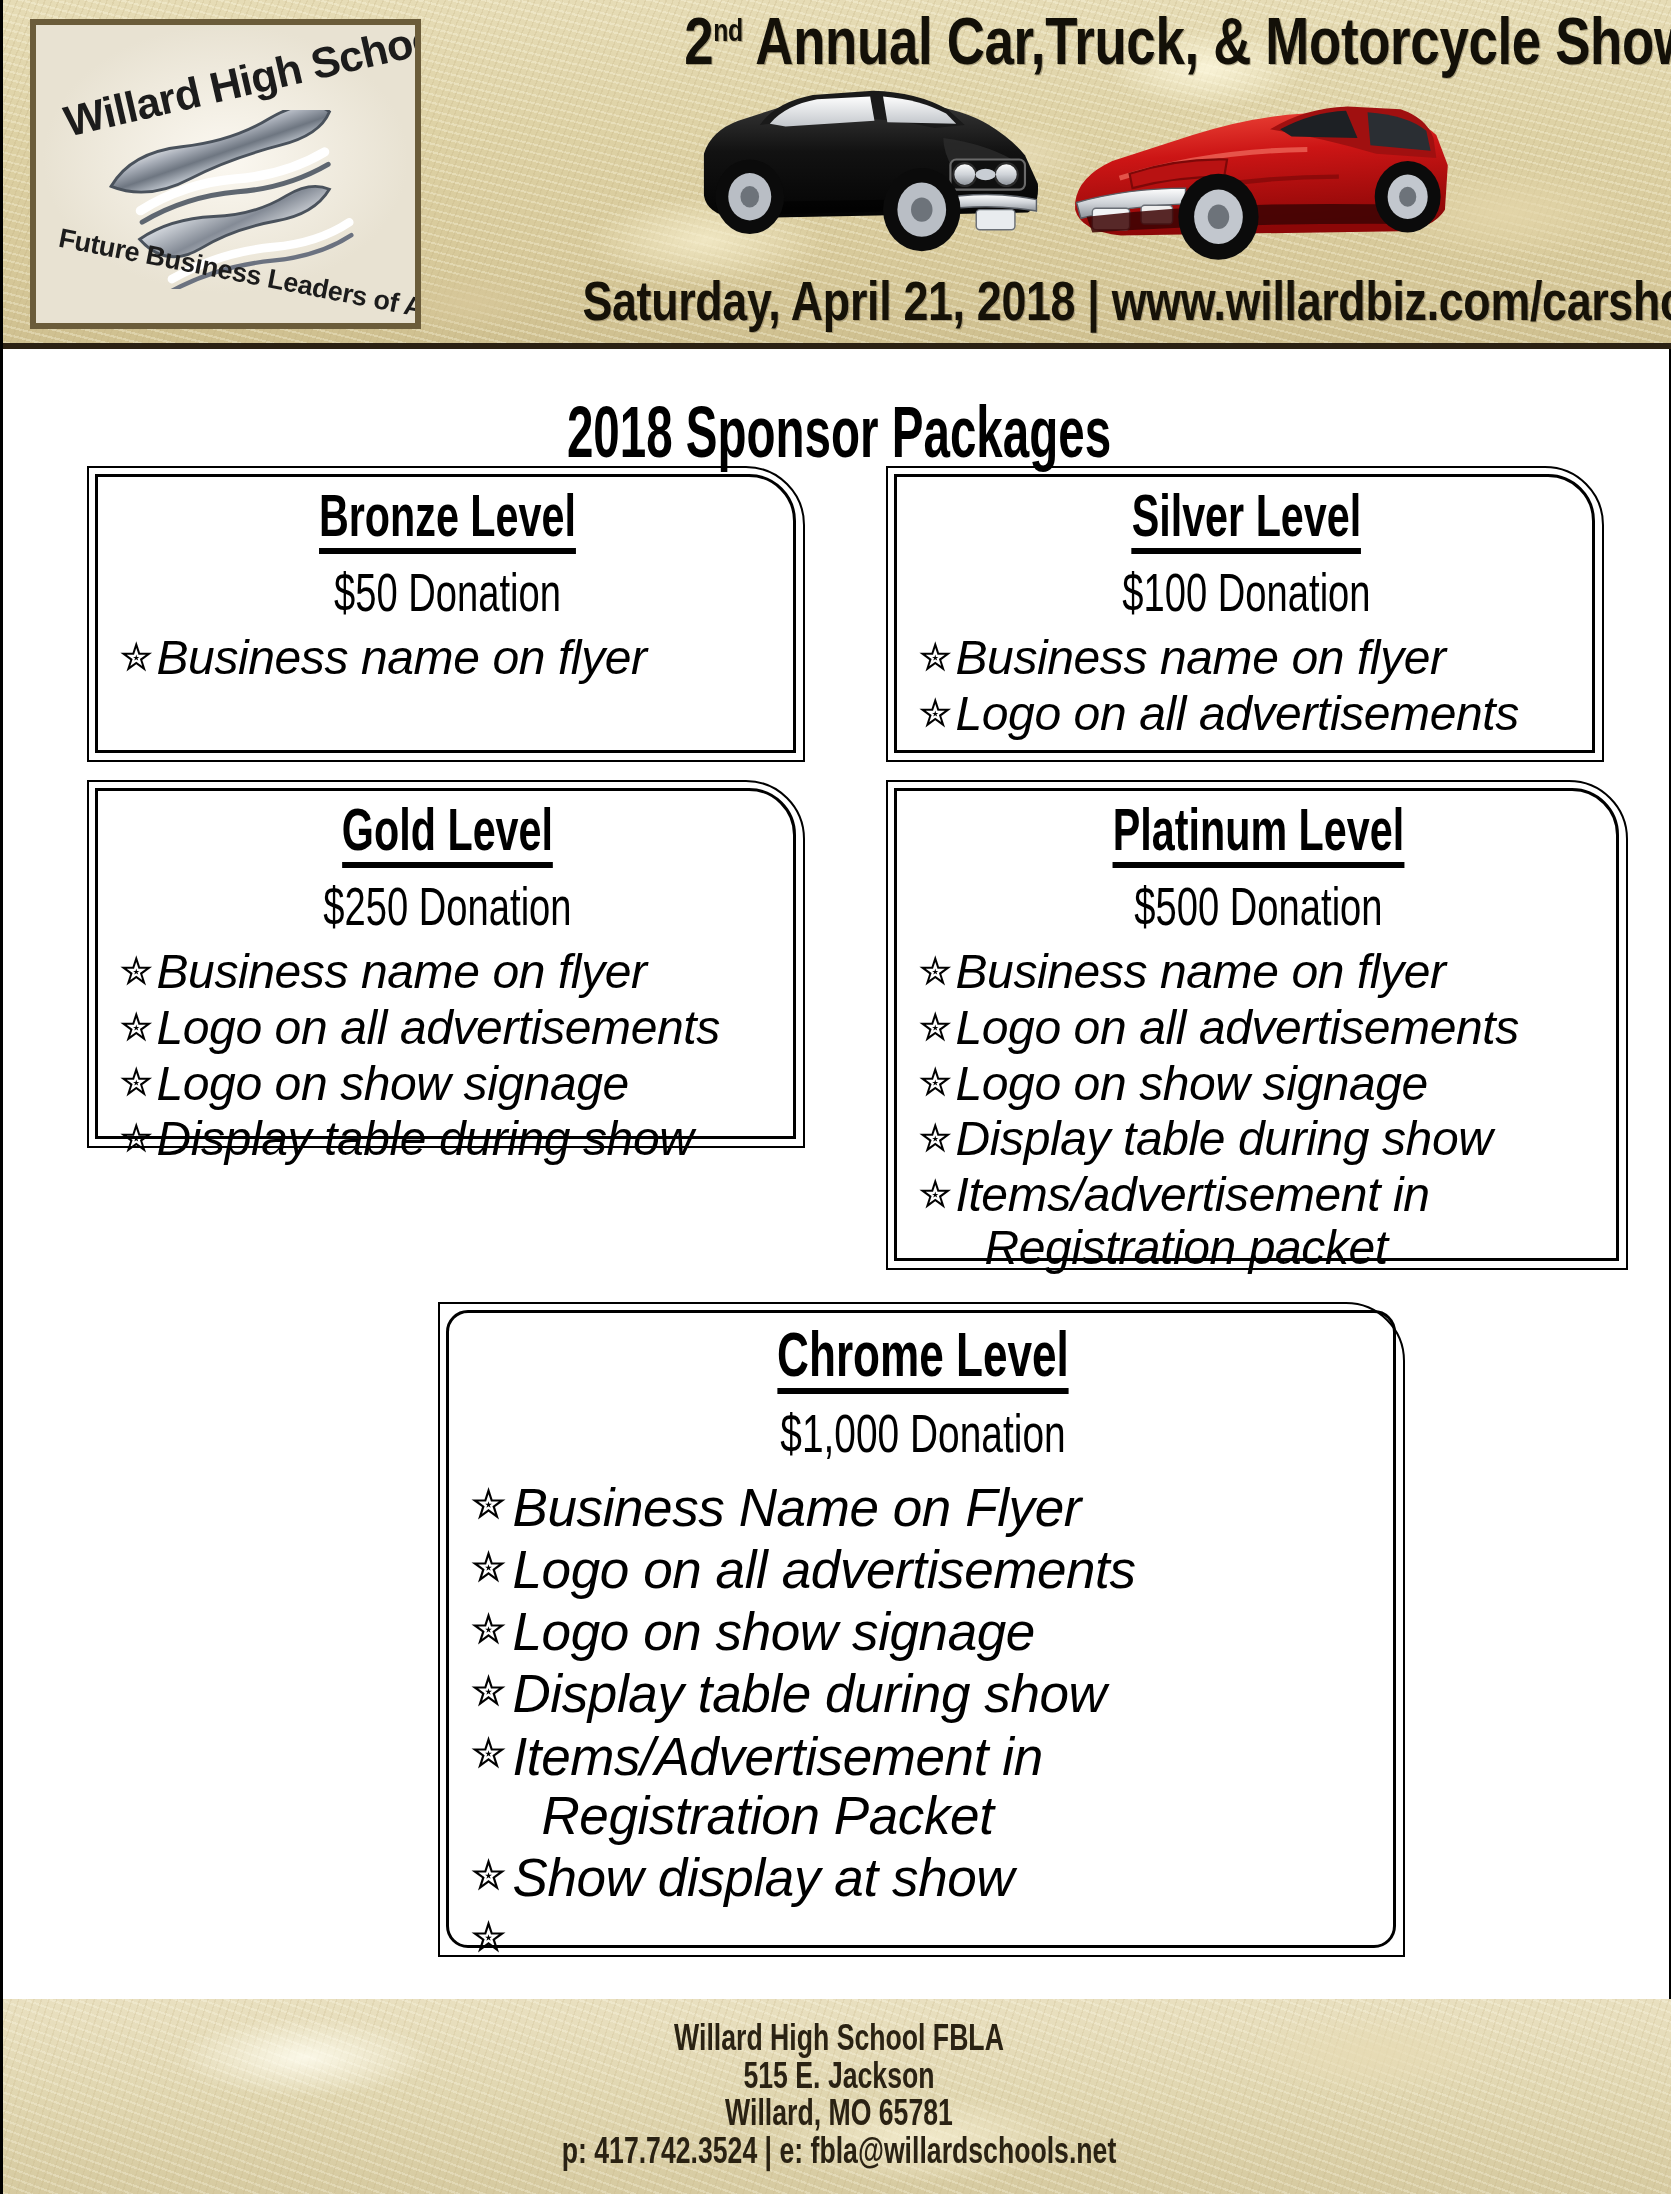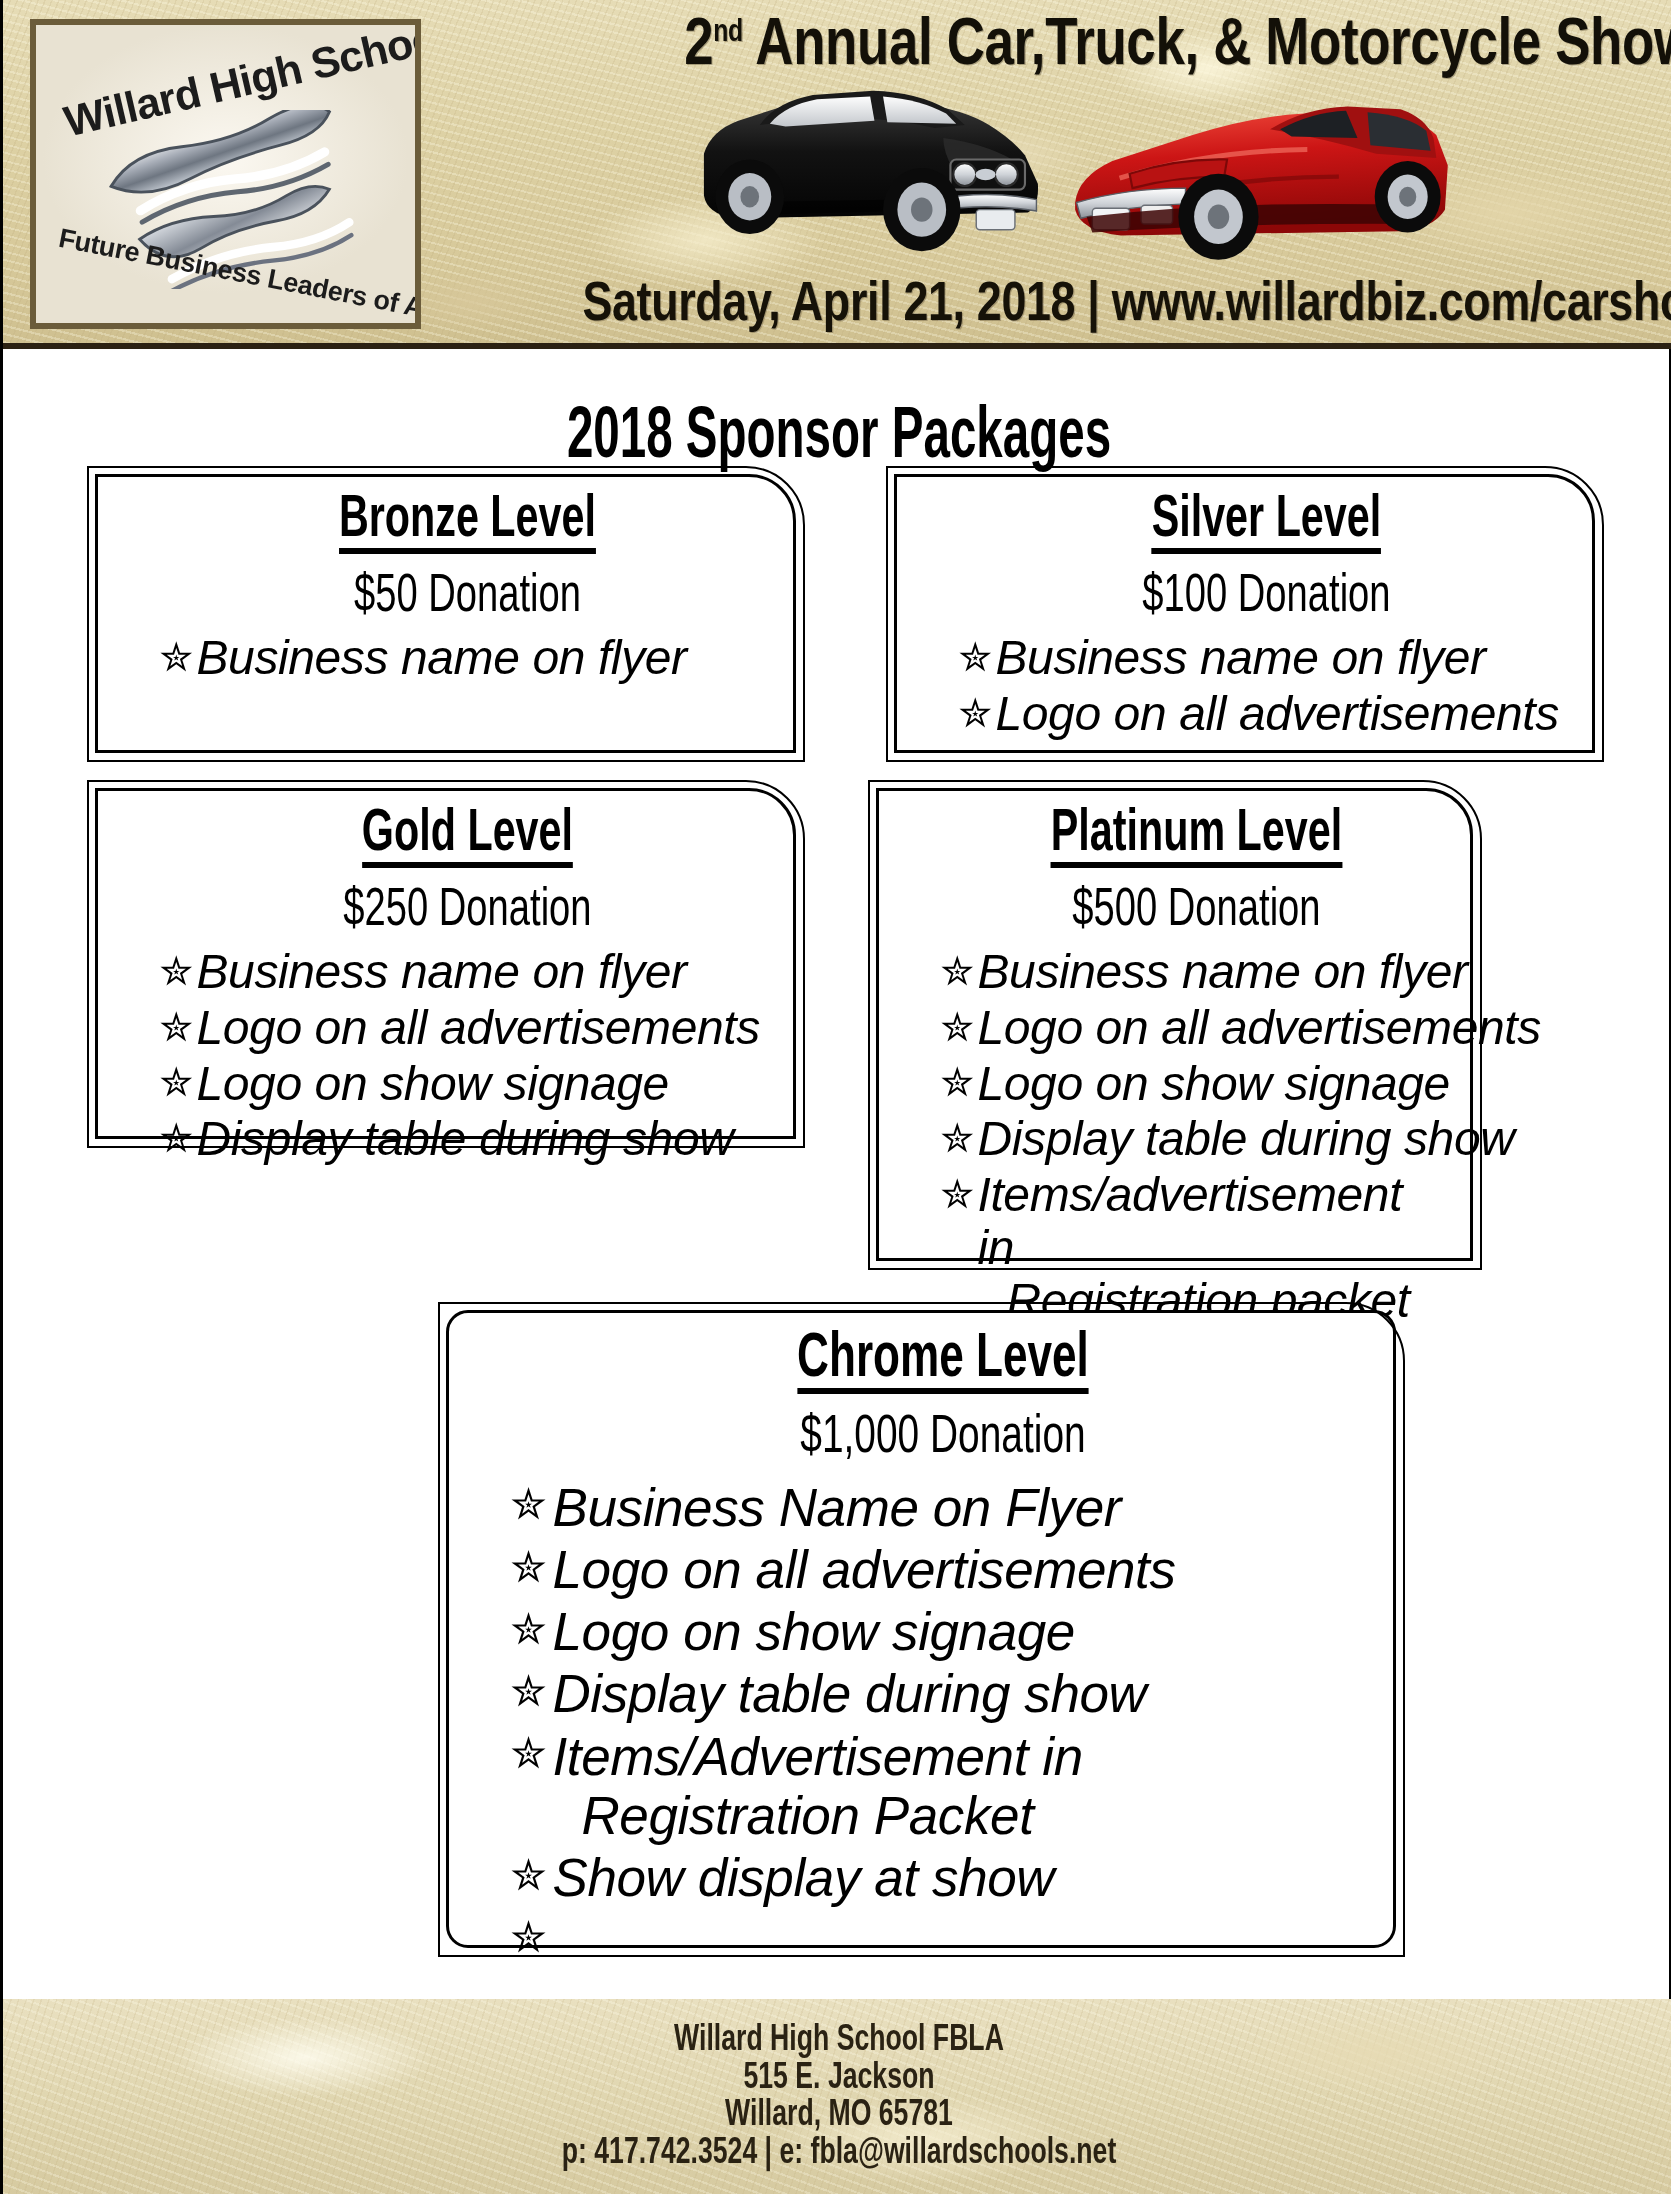--- a/index.html
+++ b/index.html
@@ -165,21 +165,20 @@
     left: -11.5px; top: -11.5px; right: -11.5px; bottom: -11.5px;
     border: 2.9px solid #000;
     border-top-right-radius: 59px;
     pointer-events: none;
   }
   .pkg-inner {
     position: absolute;
     inset: 0;
     padding: 8.6px 18.6px 7.2px 21.5px;
     box-sizing: border-box;
-    margin-left: 40px;
   }
   .pkg-title {
     text-align: center;
     font-family: "Liberation Sans Narrow", "Liberation Sans", sans-serif;
     font-weight: bold;
     font-size: 59px;
     color: #000;
     line-height: 1.02;
     transform: scaleX(0.70);
     white-space: nowrap;
@@ -227,21 +226,21 @@
   .pkg-list li.wrap { white-space: normal; }
   .pkg-list li .cont {
     display: block;
     padding-left: 29px;
   }
 
   
   #box-bronze   { left: 92px;  top: 474px;  width: 701px;  height: 279px; }
   #box-silver   { left: 891px; top: 474px;  width: 701px;  height: 279px; }
   #box-gold     { left: 92px;  top: 788px; width: 701px;  height: 351px; }
-  #box-platinum { left: 873px; top: 788px; width: 597px;  height: 473px; padding-left: 32px; }
+  #box-platinum { left: 891px; top: 788px; width: 725px;  height: 473px; padding-left: 32px; }
   #box-chrome   { left: 443px;  top: 1310px; width: 950px; height: 638px; border-radius: 22px; }
 
   #box-chrome .pkg-title  { font-size: 63px; }
   #box-chrome .pkg-amount { font-size: 54px; }
   #box-chrome .pkg-list   { margin-top: 14.3px; }
   #box-chrome .pkg-list li{ font-size: 53px; line-height: 1.12; padding-left: 42px; }
   #box-chrome .pkg-list li .star { font-size: 43px; }
 
   
   #footer-band {

